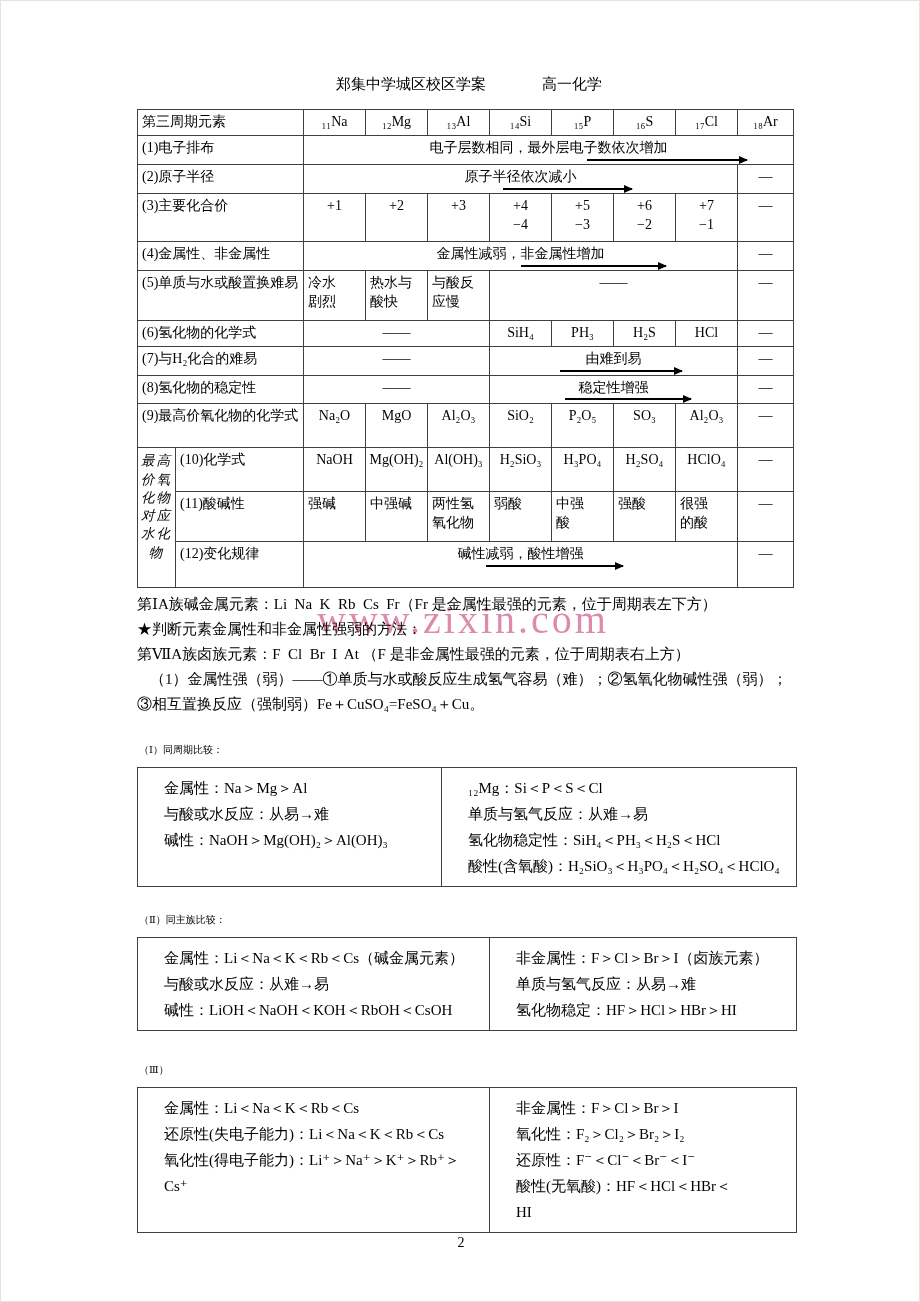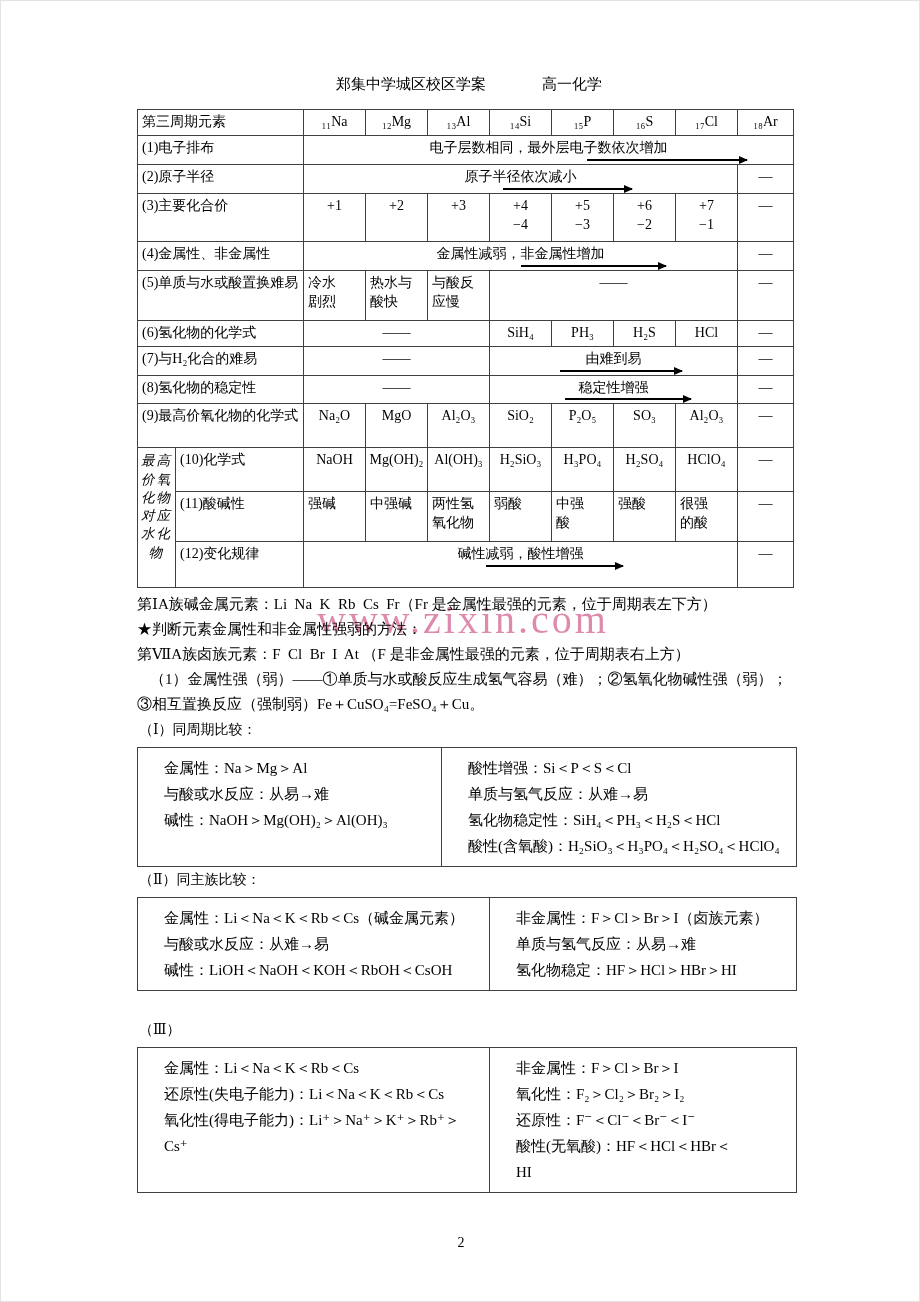--- a/index.html
+++ b/index.html
@@ -36,21 +36,21 @@
     content:""; position:absolute; right:-1px; top:-3px; width:0; height:0;
     border-left:9px solid #000; border-top:4px solid transparent; border-bottom:4px solid transparent;
   }
 
   
   .notes { margin-top:4px; font-size:15px; }
   .note-line { line-height:25px; white-space:pre-wrap; }
   .indent { text-indent:13px; }
 
   
-  .sec-title { font-size:14px; line-height:25px; margin:0 0 5px 2px; }
+  .sec-title { font-size:10px; line-height:25px; margin:20px 0 5px 2px; }
   .sec-title.big-gap { margin-top:26px; }
   .cmp { border-collapse:collapse; width:660px; font-size:15px; }
   .cmp td { border:1px solid #404040; vertical-align:top; padding:7px 6px 7px 26px; }
   .cmp-line { line-height:26px; white-space:pre-wrap; }
 
   .page-num { position:absolute; top:1234px; left:0; width:920px; text-align:center; font-size:14px; z-index:1; }
 </style>
 </head>
 <body>
 
@@ -234,21 +234,21 @@
   <div class="sec-title">（Ⅰ）同周期比较：</div>
   <table class="cmp">
     <tbody>
         <tr>
       <td style="width:304px">
         <div class="cmp-line">金属性：Na＞Mg＞Al</div>
         <div class="cmp-line">与酸或水反应：从易→难</div>
         <div class="cmp-line">碱性：NaOH＞Mg(OH)₂＞Al(OH)₃</div>
       </td>
       <td>
-        <div class="cmp-line">酸性增强：Si＜P＜S＜Cl</div>
+        <div class="cmp-line">₁₂Mg：Si＜P＜S＜Cl</div>
         <div class="cmp-line">单质与氢气反应：从难→易</div>
         <div class="cmp-line">氢化物稳定性：SiH₄＜PH₃＜H₂S＜HCl</div>
         <div class="cmp-line">酸性(含氧酸)：H₂SiO₃＜H₃PO₄＜H₂SO₄＜HClO₄</div>
       </td>
     </tr>
   </tbody>
     </table>
 
   <div class="sec-title">（Ⅱ）同主族比较：</div>
   <table class="cmp">

